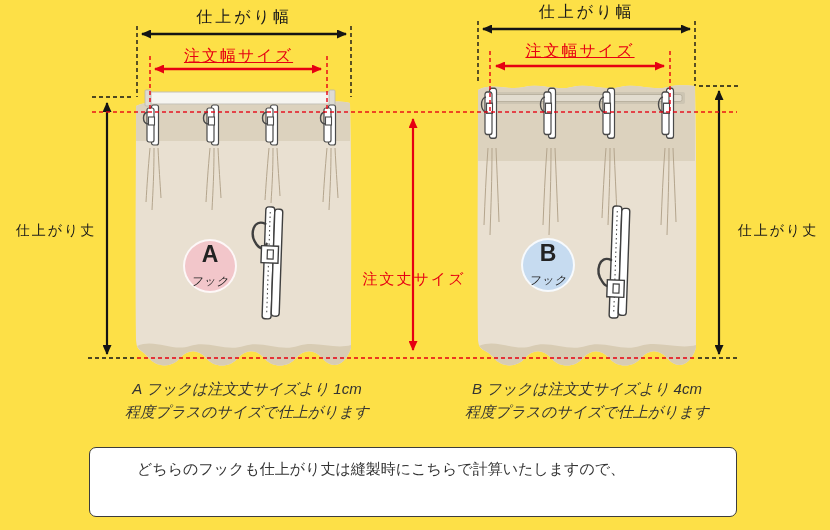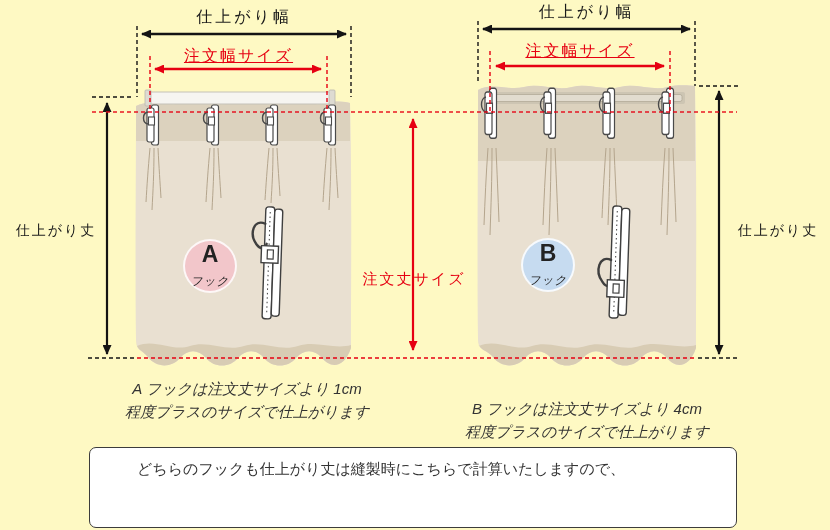--- a/index.html
+++ b/index.html
@@ -1,37 +1,37 @@
 <!DOCTYPE html>
 <html><head>
 <meta charset="utf-8">
 <style>
   html,body{margin:0;padding:0;background:#fff;}
   #stage{
-    position:relative;width:830px;height:530px;background:#fef9c3;overflow:hidden;
+    position:relative;width:830px;height:530px;background:#fde047;overflow:hidden;
     font-family:"Liberation Sans","DejaVu Sans",sans-serif;color:#1a1a1a;
   }
   #diagram-svg{position:absolute;left:0;top:0;}
   .lbl{position:absolute;white-space:nowrap;}
   .fw-label{font-size:16px;letter-spacing:3px;text-align:center;color:#1a1a1a;}
   .ow-label{font-size:16px;letter-spacing:2px;text-align:center;color:#e60012;text-decoration:underline;}
   .fl-label{font-size:14px;letter-spacing:2px;text-align:center;color:#1a1a1a;}
   .ol-label{font-size:15px;letter-spacing:2px;text-align:center;color:#e60012;}
   .badge{
     position:absolute;width:54px;height:54px;border-radius:50%;
     display:flex;flex-direction:column;align-items:center;justify-content:center;
     border:2px solid rgba(255,255,255,.85);box-sizing:border-box;
   }
   .badge .letter{font-size:23px;font-weight:bold;line-height:22px;color:#222;}
   .badge .sub{font-size:11.5px;letter-spacing:1px;color:#222;margin-top:9px;font-style:italic;}
   .badge-a{background:#f2c6ca;}
   .badge-b{background:#c6dbf0;}
   .caption{position:absolute;width:330px;text-align:center;font-size:15px;line-height:23px;color:#333;font-style:italic;}
   .note-box{
-    position:absolute;left:89px;top:447px;width:648px;height:81px;
+    position:absolute;left:89px;top:447px;width:648px;height:70px;
     border:1.5px solid #3c3c3c;border-radius:7px;background:#fff;box-sizing:border-box;
     padding:9px 10px 0 47px;font-size:15px;line-height:24px;color:#333;
   }
 </style>
 </head>
 <body>
 
 <div id="stage">
 
   <svg id="diagram-svg" width="830" height="530" viewBox="0 0 830 530">
@@ -199,21 +199,21 @@
   </div>
   <div class="badge badge-b" style="left:521px;top:238px;">
     <span class="letter">B</span>
     <span class="sub">フック</span>
   </div>
 
   <div class="caption" style="left:82px;top:377px;">
     <div>A フックは注文丈サイズより 1cm</div>
     <div>程度プラスのサイズで仕上がります</div>
   </div>
-  <div class="caption" style="left:422px;top:377px;margin-top:20px;">
+  <div class="caption" style="left:422px;top:377px;">
     <div>B フックは注文丈サイズより 4cm</div>
     <div>程度プラスのサイズで仕上がります</div>
   </div>
 
   <div class="note-box">
     <div>どちらのフックも仕上がり丈は縫製時にこちらで計算いたしますので、</div>
   </div>
 
 </div>
 

